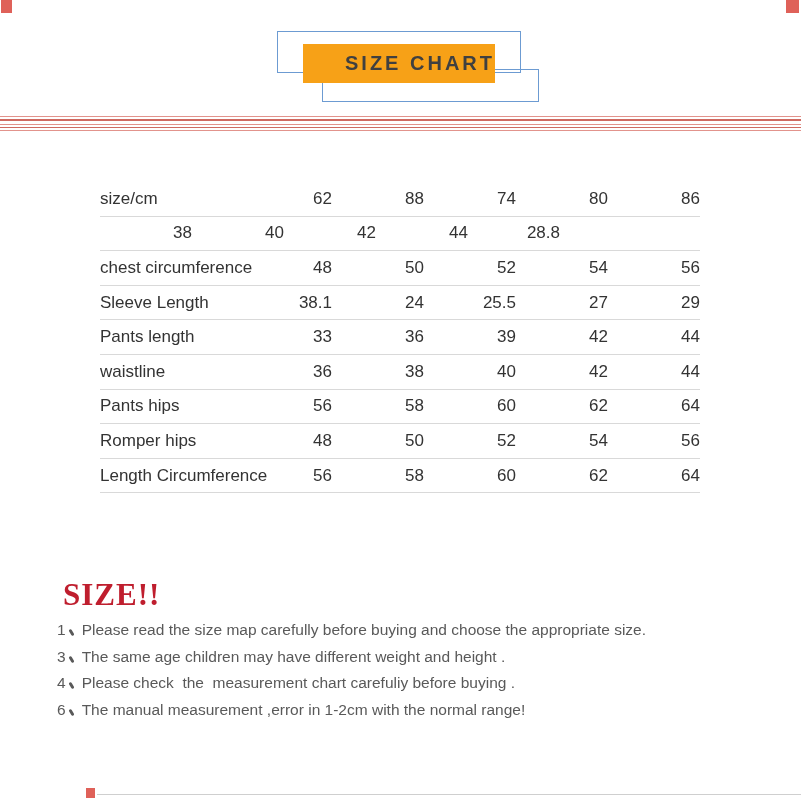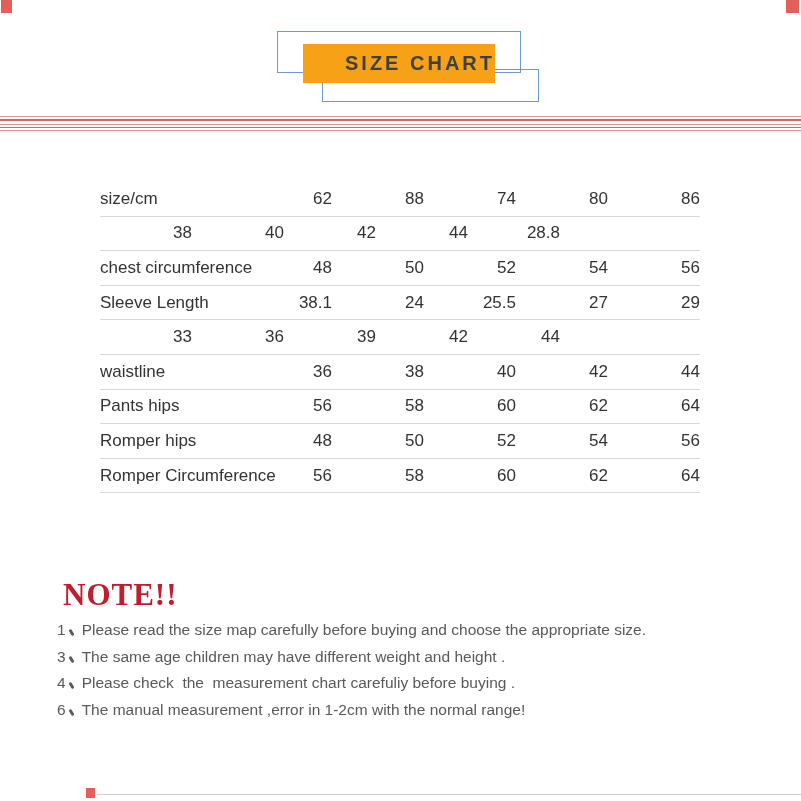--- a/index.html
+++ b/index.html
@@ -142,20 +142,23 @@
       <div class="cell-label">
         <span>Sleeve Length</span>
       </div>
       <div class="cell-val">38.1</div>
       <div class="cell-val">24</div>
       <div class="cell-val">25.5</div>
       <div class="cell-val">27</div>
       <div class="cell-val">29</div>
     </div>
     <div class="trow">
+      <div class="cell-label">
+        <span>Pants length</span>
+      </div>
       <div class="cell-val">33</div>
       <div class="cell-val">36</div>
       <div class="cell-val">39</div>
       <div class="cell-val">42</div>
       <div class="cell-val">44</div>
     </div>
     <div class="trow">
       <div class="cell-label">
         <span>waistline</span>
       </div>
@@ -180,31 +183,31 @@
         <span>Romper hips</span>
       </div>
       <div class="cell-val">48</div>
       <div class="cell-val">50</div>
       <div class="cell-val">52</div>
       <div class="cell-val">54</div>
       <div class="cell-val">56</div>
     </div>
     <div class="trow">
       <div class="cell-label">
-        <span>Romper Circumference</span>
+        <span>Length Circumference</span>
       </div>
       <div class="cell-val">56</div>
       <div class="cell-val">58</div>
       <div class="cell-val">60</div>
       <div class="cell-val">62</div>
       <div class="cell-val">64</div>
     </div>
   </div>
 
-<div class="note-heading">NOTE!!</div>
+<div class="note-heading">SIZE!!</div>
 <div class="notes">
     <div class="note-line"><span class="note-num">1</span><span class="enum-mark"></span><span class="note-text">Please read the size map carefully before buying and choose the appropriate size.</span></div>
     <div class="note-line"><span class="note-num">3</span><span class="enum-mark"></span><span class="note-text">The same age children may have different weight and height .</span></div>
     <div class="note-line"><span class="note-num">4</span><span class="enum-mark"></span><span class="note-text">Please check  the  measurement chart carefuliy before buying .</span></div>
     <div class="note-line"><span class="note-num">6</span><span class="enum-mark"></span><span class="note-text">The manual measurement ,error in 1-2cm with the normal range!</span></div>
   </div>
 
 <div class="mark-bl"></div>
 <div class="bottom-line"></div>
 

